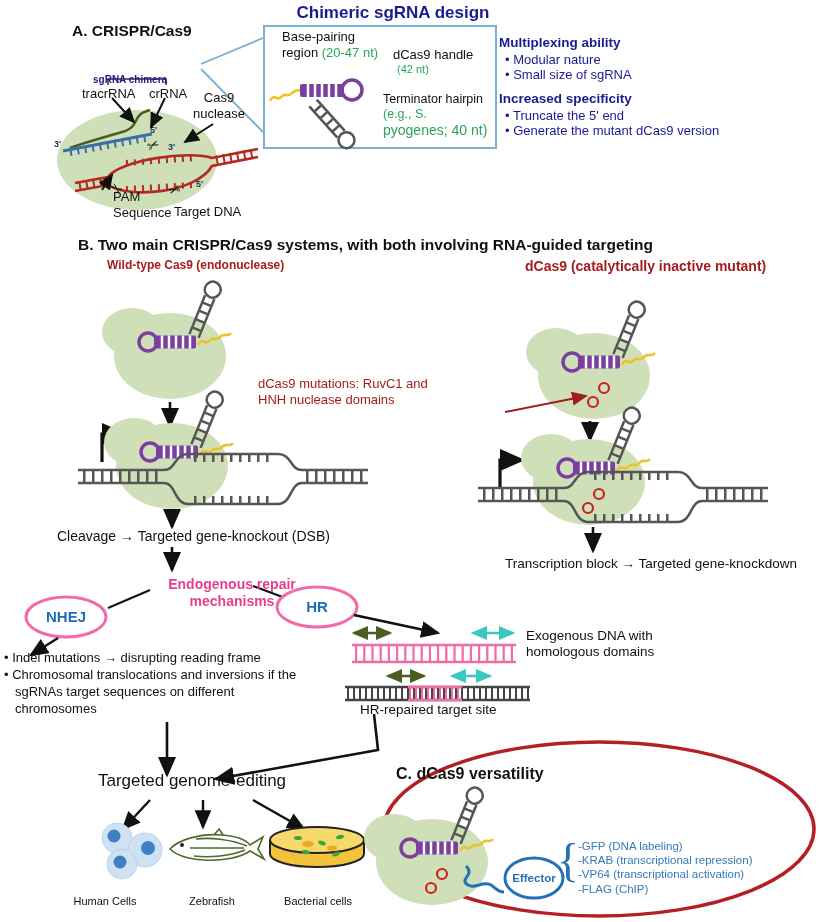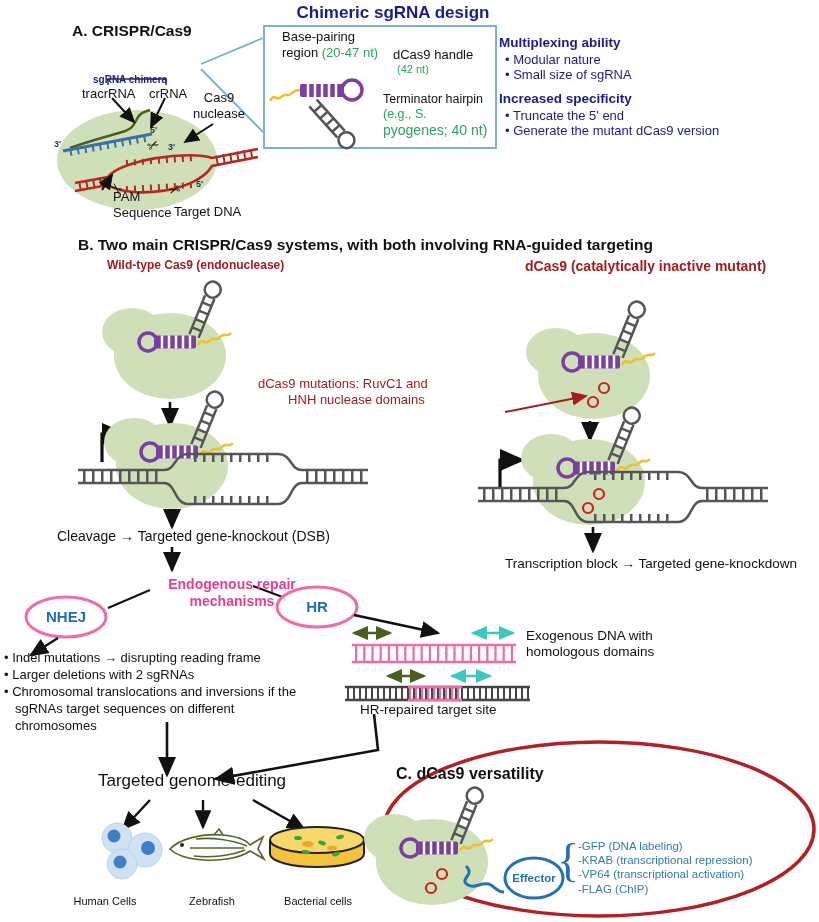--- a/index.html
+++ b/index.html
@@ -264,36 +264,35 @@
   <div class="t b navy" style="left:499px;top:35px;font-size:13.5px;">Multiplexing ability</div>
   <div class="t navy bullet" style="left:505px;top:52px;font-size:13px;">Modular nature</div>
   <div class="t navy bullet" style="left:505px;top:67px;font-size:13px;">Small size of sgRNA</div>
   <div class="t b navy" style="left:499px;top:91px;font-size:13.5px;">Increased specificity</div>
   <div class="t navy bullet" style="left:505px;top:108px;font-size:13px;">Truncate the 5' end</div>
   <div class="t navy bullet" style="left:505px;top:123px;font-size:13px;">Generate the mutant dCas9 version</div>
 
   <div class="t b" style="left:78px;top:236px;font-size:15.5px;">B.  Two main CRISPR/Cas9 systems, with both involving RNA-guided targeting</div>
   <div class="t b dred" style="left:95px;top:258px;font-size:12px;margin-left:12px;">Wild-type Cas9 (endonuclease)</div>
   <div class="t b dred" style="left:525px;top:258px;font-size:14px;">dCas9 (catalytically inactive mutant)</div>
-  <div class="t dred" style="left:258px;top:376px;font-size:13px;text-align:center;">
+  <div class="t dred" style="left:258px;top:376px;font-size:13px;">
     <span style="display:block;">dCas9 mutations: RuvC1 and</span>
-    <span style="display:block;margin-left:27px;">HNH nuclease domains</span>
+    <span style="display:block;">HNH nuclease domains</span>
   </div>
 
   <div class="t b pink ctr" style="left:150px;top:576px;width:164px;font-size:14px;">
     <span style="display:block;">Endogenous repair</span>
     <span style="display:block;">mechanisms</span>
   </div>
   <div class="t" style="left:57px;top:528px;font-size:14px;">Cleavage → Targeted gene-knockout (DSB)</div>
   <div class="t b blue ctr" style="left:36px;top:608px;width:60px;font-size:15px;">NHEJ</div>
   <div class="t b blue ctr" style="left:287px;top:598px;width:60px;font-size:15px;">HR</div>
 
   <div class="t wrap" style="left:4px;top:649px;width:306px;font-size:13px;line-height:17px;">
     <div class="bullet">Indel mutations → disrupting reading frame</div>
-    <div class="bullet">Larger deletions with 2 sgRNAs</div>
     <div class="bullet">Chromosomal translocations and inversions if the sgRNAs target sequences on different chromosomes</div>
   </div>
 
   <div class="t" style="left:526px;top:628px;font-size:13.5px;">
     <span style="display:block;">Exogenous DNA with</span>
     <span style="display:block;">homologous domains</span>
   </div>
   <div class="t" style="left:360px;top:702px;font-size:13.5px;">HR-repaired target site</div>
   <div class="t" style="left:505px;top:556px;font-size:13.5px;">Transcription block → Targeted gene-knockdown</div>
   <div class="t" style="left:98px;top:771px;font-size:17px;">Targeted genome-editing</div>

